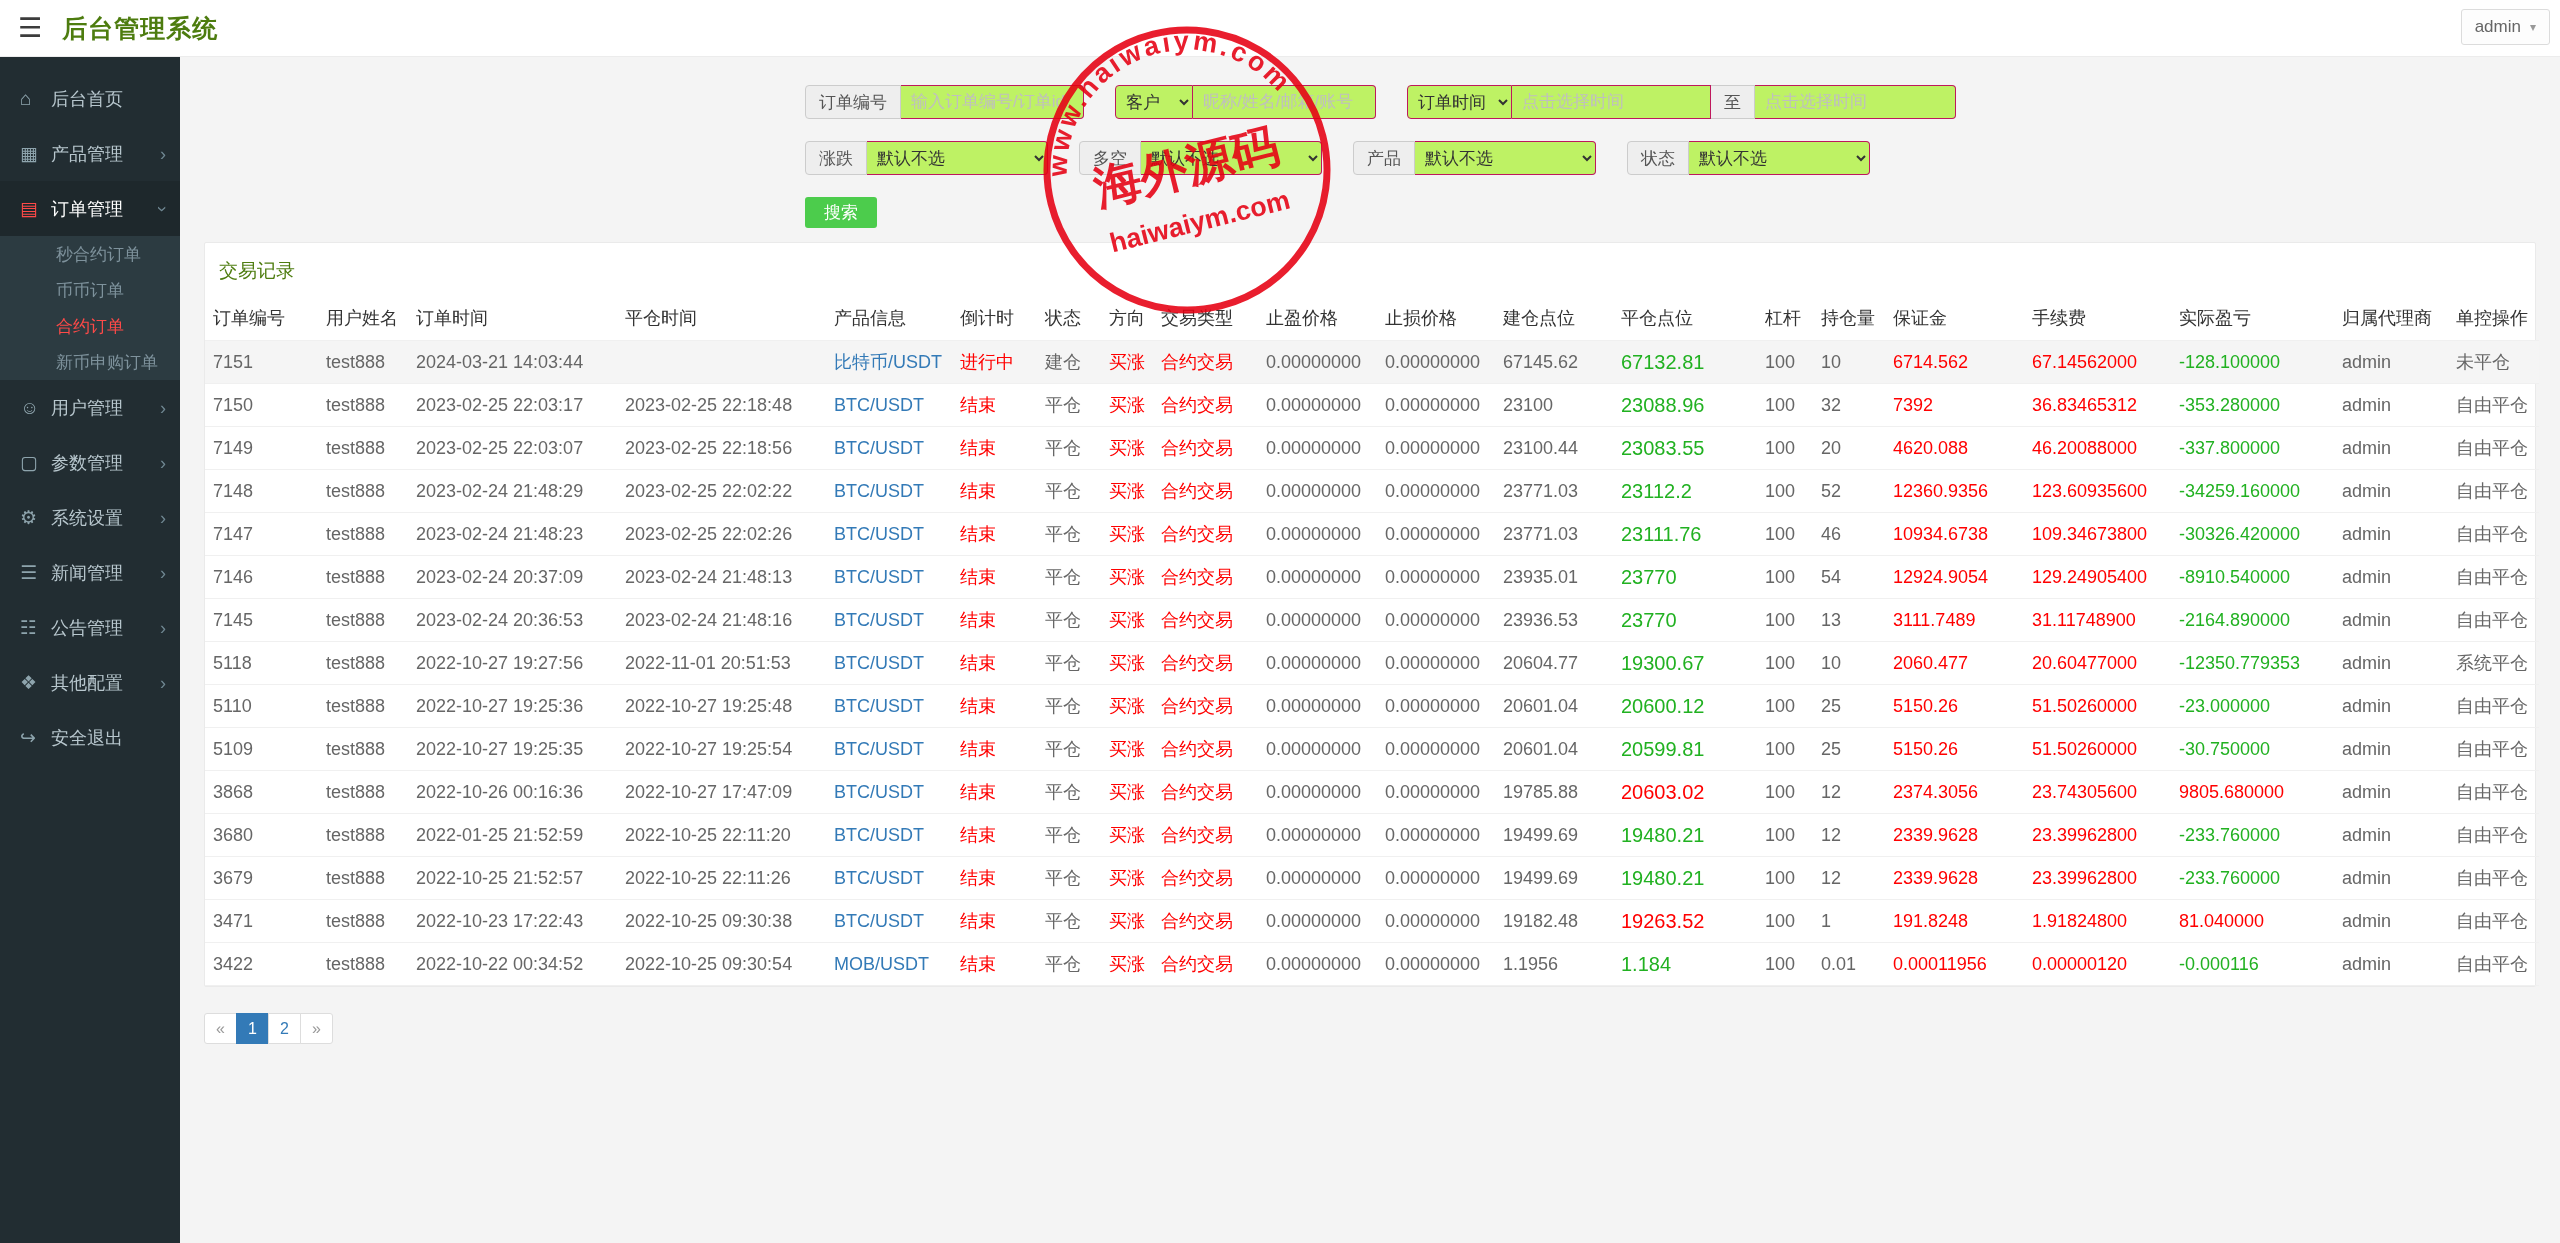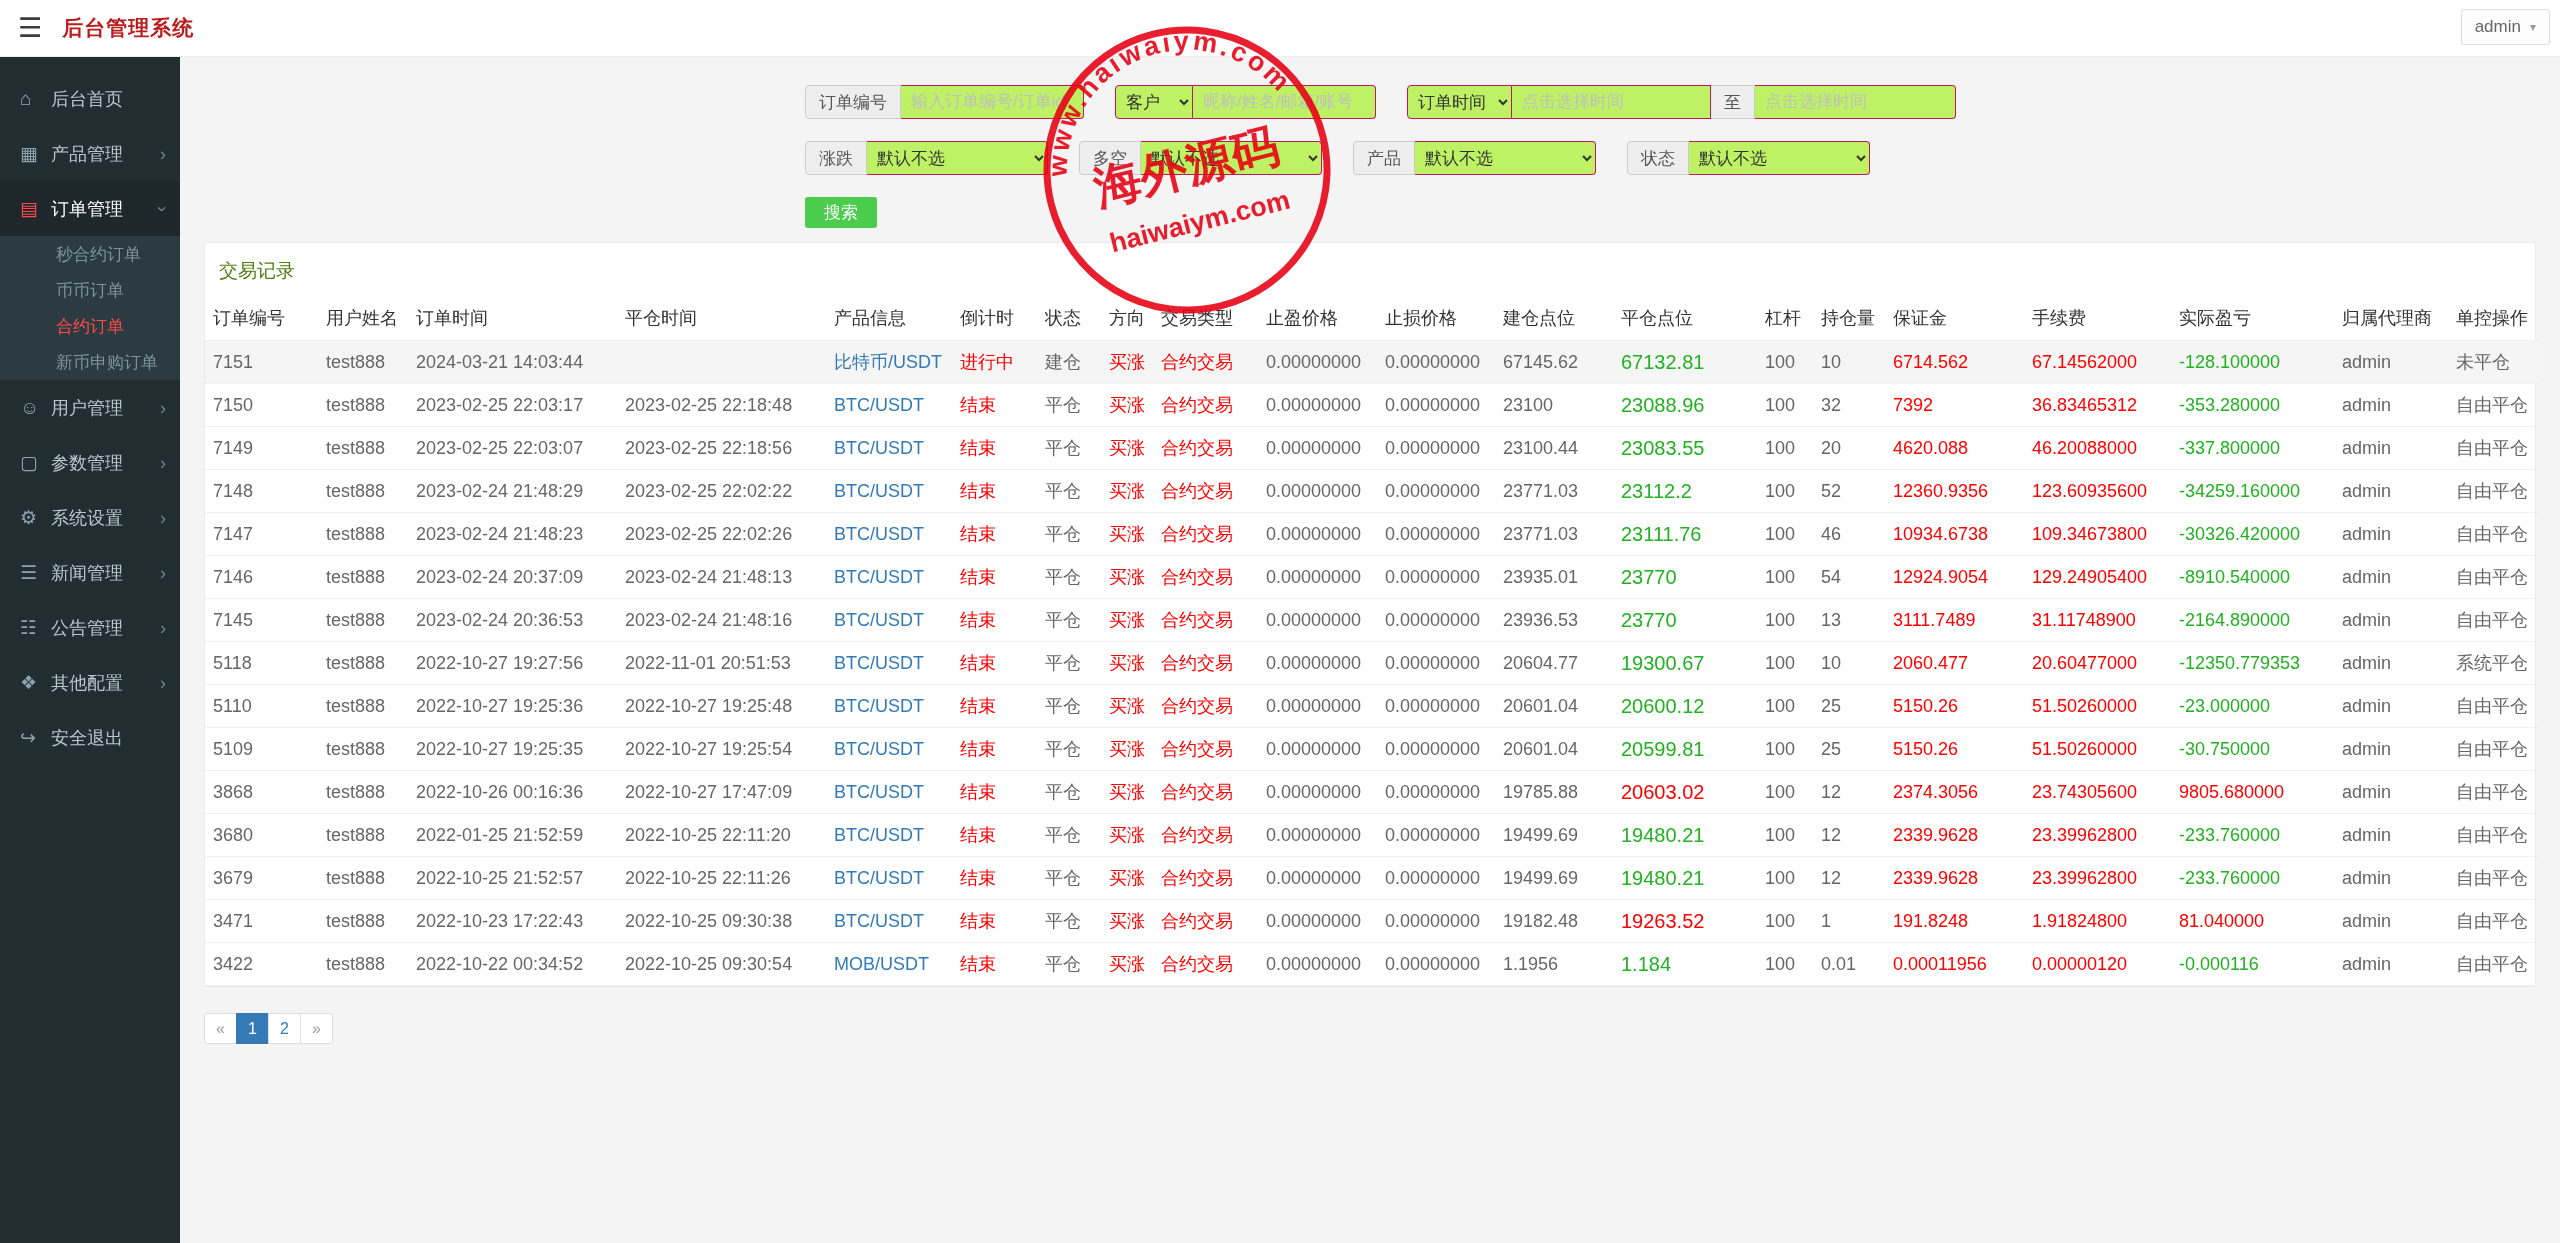--- a/index.html
+++ b/index.html
@@ -21,21 +21,21 @@
     font-family:"Liberation Sans","DejaVu Sans",sans-serif;
     background:#f4f4f4;
     -webkit-font-smoothing:antialiased;
   }
   
   .topbar{
     position:relative;height:57px;background:#fff;
     display:flex;align-items:center;border-bottom:1px solid #ececec;
   }
   .hamburger{font-size:27px;color:#3c3c3c;margin:0 20px 0 18px;cursor:pointer;line-height:1}
-  .app-title{font-size:21px;font-weight:bold;color:#b91c1c;letter-spacing:1px}
+  .app-title{font-size:25px;font-weight:bold;color:#4d7c0f;letter-spacing:1px}
   .user-chip{
     position:absolute;right:10px;top:9px;height:36px;
     border:1px solid #dcdcdc;background:#fdfdfd;border-radius:3px;
     padding:0 13px;display:flex;align-items:center;gap:9px;
     font-size:17px;color:#666;cursor:pointer;
   }
   .user-chip .caret-down{font-size:12px;color:#999}
   
   .main-wrap{display:flex;height:1186px}
   

